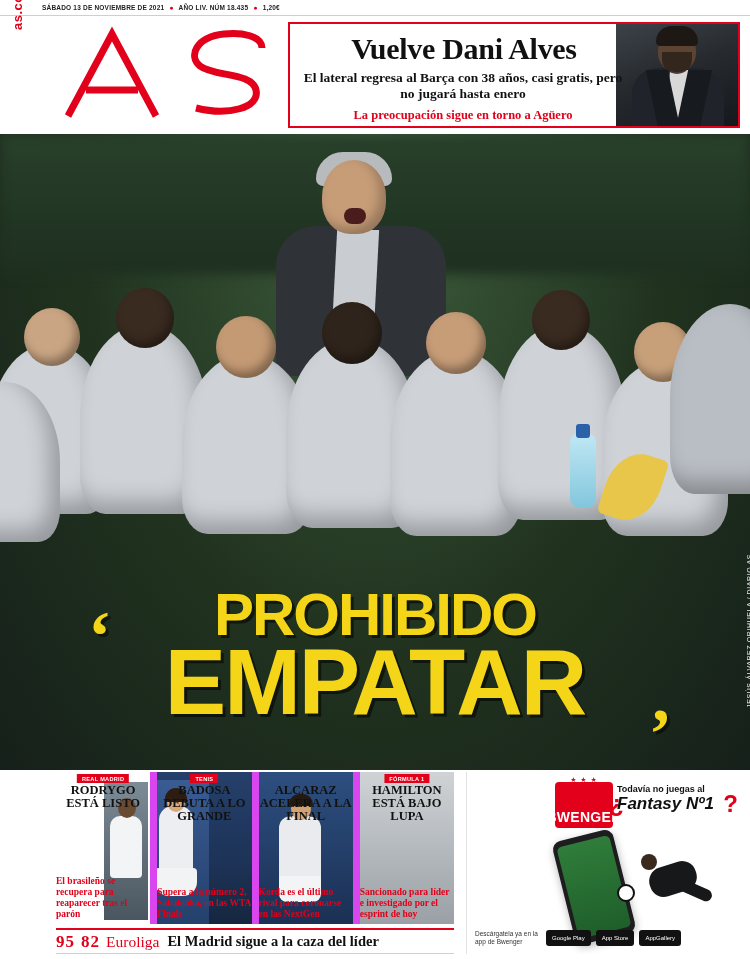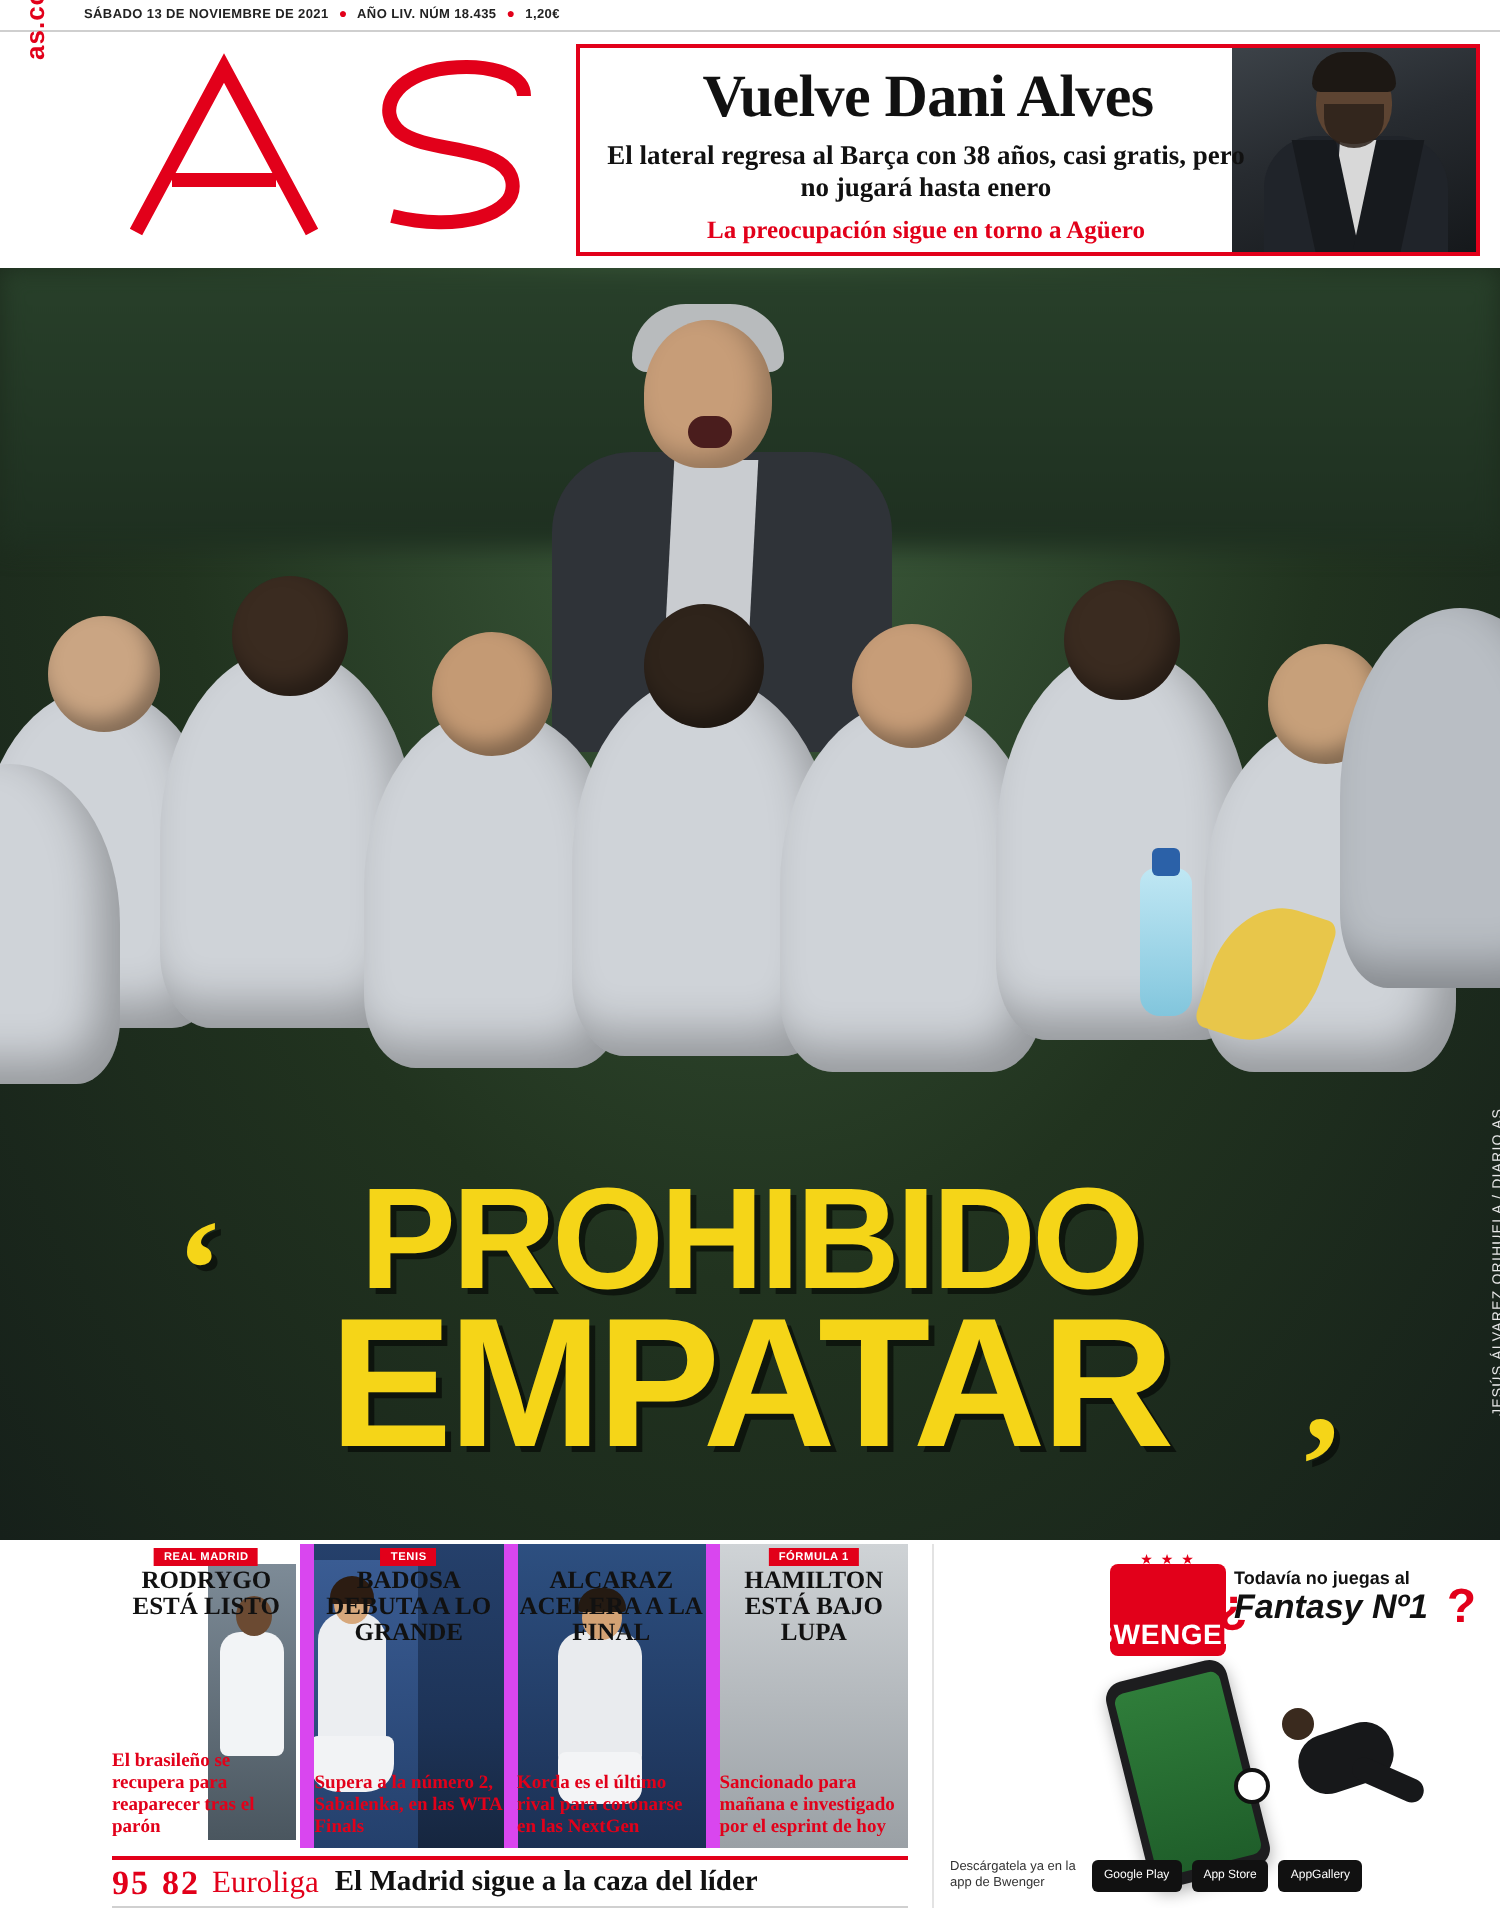--- a/index.html
+++ b/index.html
@@ -173,21 +173,21 @@
   
   .headline {
     position:absolute; left: 0; top: 455px; width: 750px;
     text-align: center;
     font-family: "Liberation Sans", sans-serif;
     font-weight: 700;
     color: #f5d518;
     text-shadow: 3px 3px 0 rgba(0,0,0,.55);
     line-height: .88;
   }
-  .hl1 { font-size: 72px; letter-spacing: -2px; }
+  .hl1 { font-size: 60px; letter-spacing: -2px; }
   .hl2 { font-size: 92px; letter-spacing: -2px; }
   .quote-open {
     position:absolute; left: 88px; top: 462px;
     font-family: "Liberation Serif", serif;
     font-size: 70px; color:#f5d518; font-weight:700;
     text-shadow: 3px 3px 0 rgba(0,0,0,.5);
   }
   .quote-close {
     position:absolute; right: 78px; top: 560px;
     font-family: "Liberation Serif", serif;
@@ -482,21 +482,21 @@
         <div class="mod-title">ALCARAZ ACELERA A LA FINAL</div>
         <div class="mod-body">Korda es el último rival para coronarse en las NextGen</div>
       </div>
 
       <div class="mod">
         <div class="mod-img">
           <div class="ham-bg"></div>
         </div>
         <div class="mod-tag">FÓRMULA 1</div>
         <div class="mod-title">HAMILTON ESTÁ BAJO LUPA</div>
-        <div class="mod-body">Sancionado para mañana e investigado por el esprint de hoy</div>
+        <div class="mod-body">Sancionado para líder e investigado por el esprint de hoy</div>
       </div>
 
     </div>
 
     <div class="euroliga">
       <span class="score">95</span>
       <span class="score">82</span>
       <span class="euro-name">Euroliga</span>
       <span class="euro-text">El Madrid sigue a la caza del líder</span>
     </div>

